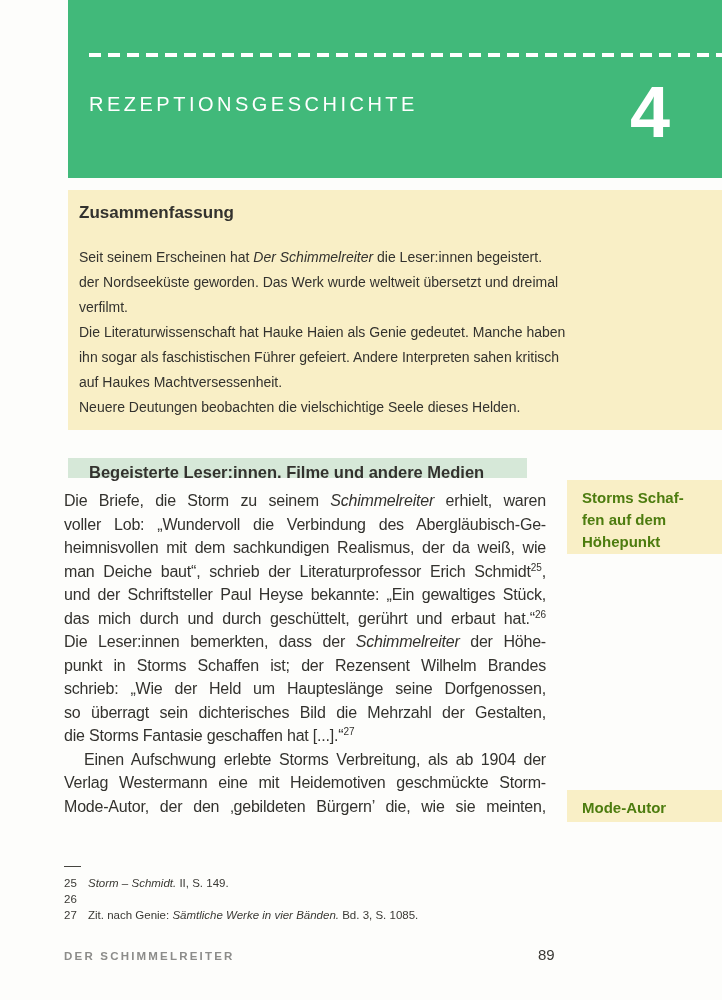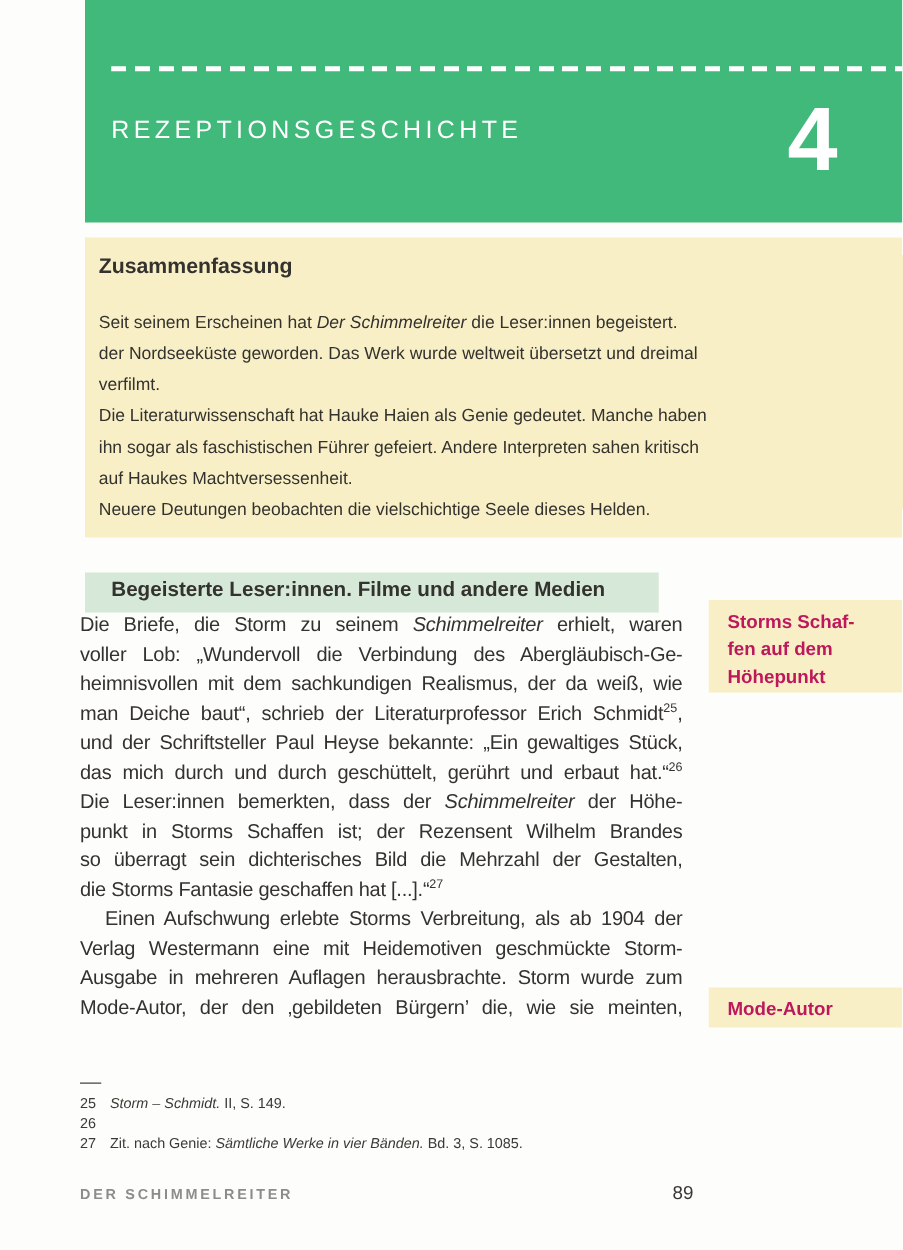--- a/index.html
+++ b/index.html
@@ -32,37 +32,37 @@
   }
   
   .summary-box{
     position:absolute;left:68px;right:0;top:190px;height:240px;background:var(--cream);
     padding:11px 20px 0 11px;
   }
   .summary-heading{font-size:17px;font-weight:bold;line-height:24px;margin-bottom:20px;}
   .summary-box .line{font-size:14px;line-height:25px;white-space:nowrap;}
   
   .section-bar{
-    position:absolute;left:68px;top:458px;width:459px;height:32px;background:var(--mint);
+    position:absolute;left:68px;top:458px;width:459px;height:20px;background:var(--mint);
     font-size:16.5px;font-weight:bold;line-height:28px;padding-left:21px;white-space:nowrap;
   }
   
   .body-col{position:absolute;left:64px;top:489px;width:482px;}
   .body-col .line{
     font-size:16px;line-height:23.5px;letter-spacing:-0.2px;
     text-align:justify;text-align-last:justify;white-space:normal;
   }
   .body-col .line.end{text-align-last:left;}
   .body-col .line.indent{text-indent:20px;}
   .it{font-style:italic;}
   sup{font-size:10px;line-height:0;letter-spacing:0;}
   
   .margin-note{
     position:absolute;left:567px;right:0;background:var(--cream);
-    font-size:15px;font-weight:600;line-height:22px;padding:7px 6px 0 15px;color:#be185d;
+    font-size:15px;font-weight:600;line-height:22px;padding:7px 6px 0 15px;color:#4d7c0f;
   }
   .margin-note.n1{top:480px;height:74px;}
   .margin-note.n2{top:790px;height:32px;line-height:21px;}
   
   .footnote-rule{position:absolute;left:64px;top:866px;width:17px;border-top:1.5px solid #45443f;}
   .footnotes{position:absolute;left:64px;top:876px;width:540px;color:#3a3934;}
   .footnote-row{display:flex;font-size:11.5px;line-height:15.8px;}
   .footnote-num{width:24px;flex:0 0 24px;}
   
   .footer-title{
@@ -99,25 +99,25 @@
 
   <div class="body-col">
       <div class="line"><span>Die Briefe, die Storm zu seinem </span><span class="it">Schimmelreiter</span><span> erhielt, waren</span></div>
       <div class="line"><span>voller Lob: „Wundervoll die Verbindung des Abergläubisch-Ge-</span></div>
       <div class="line"><span>heimnisvollen mit dem sachkundigen Realismus, der da weiß, wie</span></div>
       <div class="line"><span>man Deiche baut“, schrieb der Literaturprofessor Erich Schmidt</span><sup>25</sup><span>,</span></div>
       <div class="line"><span>und der Schriftsteller Paul Heyse bekannte: „Ein gewaltiges Stück,</span></div>
       <div class="line"><span>das mich durch und durch geschüttelt, gerührt und erbaut hat.“</span><sup>26</sup></div>
       <div class="line"><span>Die Leser:innen bemerkten, dass der </span><span class="it">Schimmelreiter</span><span> der Höhe-</span></div>
       <div class="line"><span>punkt in Storms Schaffen ist; der Rezensent Wilhelm Brandes</span></div>
+      <div class="line"><span>schrieb: „Wie der Held um Haupteslänge seine Dorfgenossen,</span></div>
       <div class="line"><span>so überragt sein dichterisches Bild die Mehrzahl der Gestalten,</span></div>
       <div class="line end"><span>die Storms Fantasie geschaffen hat [...].“</span><sup>27</sup></div>
       <div class="line indent"><span>Einen Aufschwung erlebte Storms Verbreitung, als ab 1904 der</span></div>
       <div class="line"><span>Verlag Westermann eine mit Heidemotiven geschmückte Storm-</span></div>
-      <div class="line"><span>Ausgabe in mehreren Auflagen herausbrachte. Storm wurde zum</span></div>
       <div class="line"><span>Mode-Autor, der den ‚gebildeten Bürgern’ die, wie sie meinten,</span></div>
     </div>
 
   <div class="margin-note n1">
       <div class="line">Storms Schaf-</div>
       <div class="line">fen auf dem</div>
       <div class="line">Höhepunkt</div>
     </div>
   <div class="margin-note n2">
       <div class="line">Mode-Autor</div>

